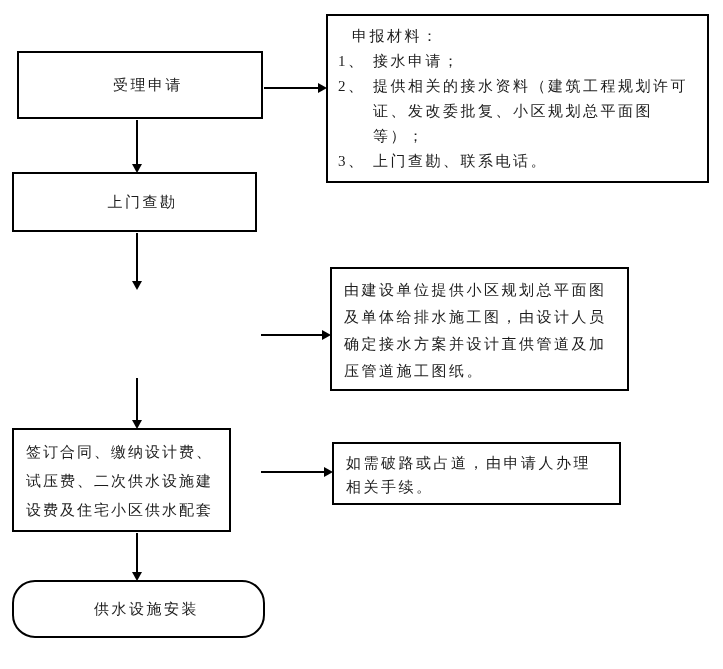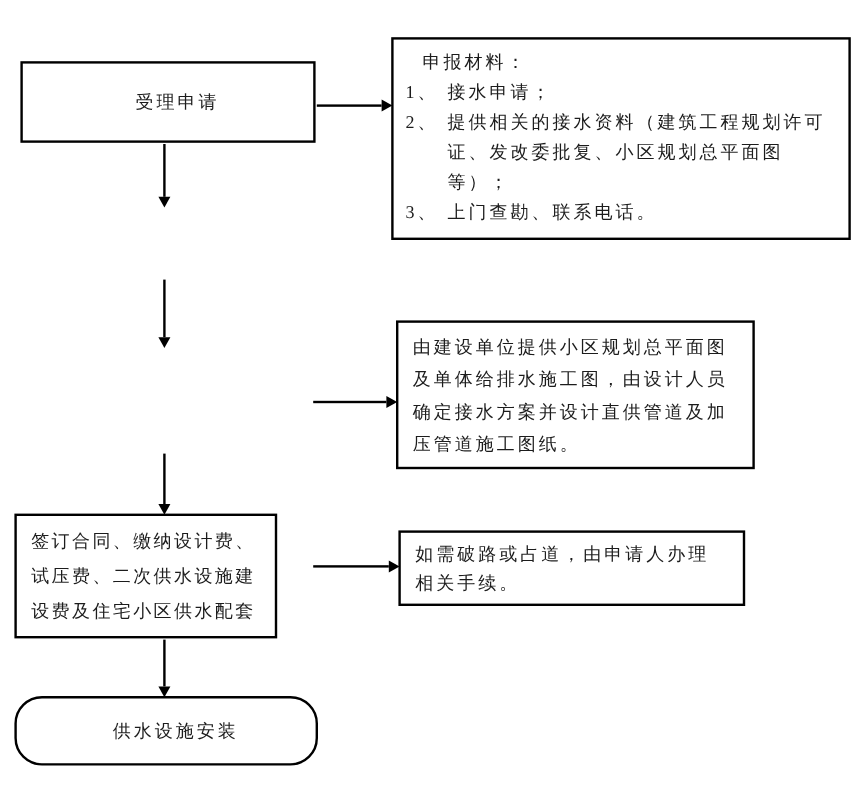--- a/index.html
+++ b/index.html
@@ -32,21 +32,21 @@
   
   #box-step-1 { left: 17px;  top: 51px;  width: 246px; height: 68px; }
   #box-step-2 { left: 12px;  top: 172px; width: 245px; height: 60px; }
   #box-step-3 { left: 15px;  top: 289px; width: 245px; height: 88px;
                 padding: 3px 10px; line-height: 27px; letter-spacing: 3px; }
   #box-step-4 { left: 12px;  top: 428px; width: 219px; height: 104px;
                 padding: 8px 12px; line-height: 29px; letter-spacing: 2px; }
   #box-step-5 { left: 12px;  top: 580px; width: 253px; height: 58px; border-radius: 23px; }
   
   #box-note-1 { left: 326px; top: 14px;  width: 383px; height: 169px;
-                padding: 8px 10px; line-height: 25px; letter-spacing: 2.5px; margin-top: 17px; }
+                padding: 8px 10px; line-height: 25px; letter-spacing: 2.5px; }
   #box-note-2 { left: 330px; top: 267px; width: 299px; height: 124px;
                 padding: 8px 12px; line-height: 27px; letter-spacing: 2.5px; }
   #box-note-3 { left: 332px; top: 442px; width: 289px; height: 63px;
                 padding: 7px 12px; line-height: 24px; letter-spacing: 2.5px; }
   .note-title { padding-left: 14px; }
   .note-item  { display: flex; }
   .note-num   { flex: 0 0 35px; }
   .note-text  { flex: 1 1 auto; }
   
   .arrow-v { position: absolute; width: 2px; background: #000000; }
@@ -73,20 +73,23 @@
 </style>
 </head>
 <body>
 
 <div class="canvas">
 
   <div class="box center" id="box-step-1">
     <span>受理申请</span>
   </div>
 
+  <div class="box center" id="box-step-2">
+    <span>上门查勘</span>
+  </div>
 
 
   <div class="box" id="box-step-4">
     <span>签订合同、缴纳设计费、试压费、二次供水设施建设费及住宅小区供水配套费</span>
   </div>
 
   <div class="box center" id="box-step-5">
     <span>供水设施安装</span>
   </div>
 

